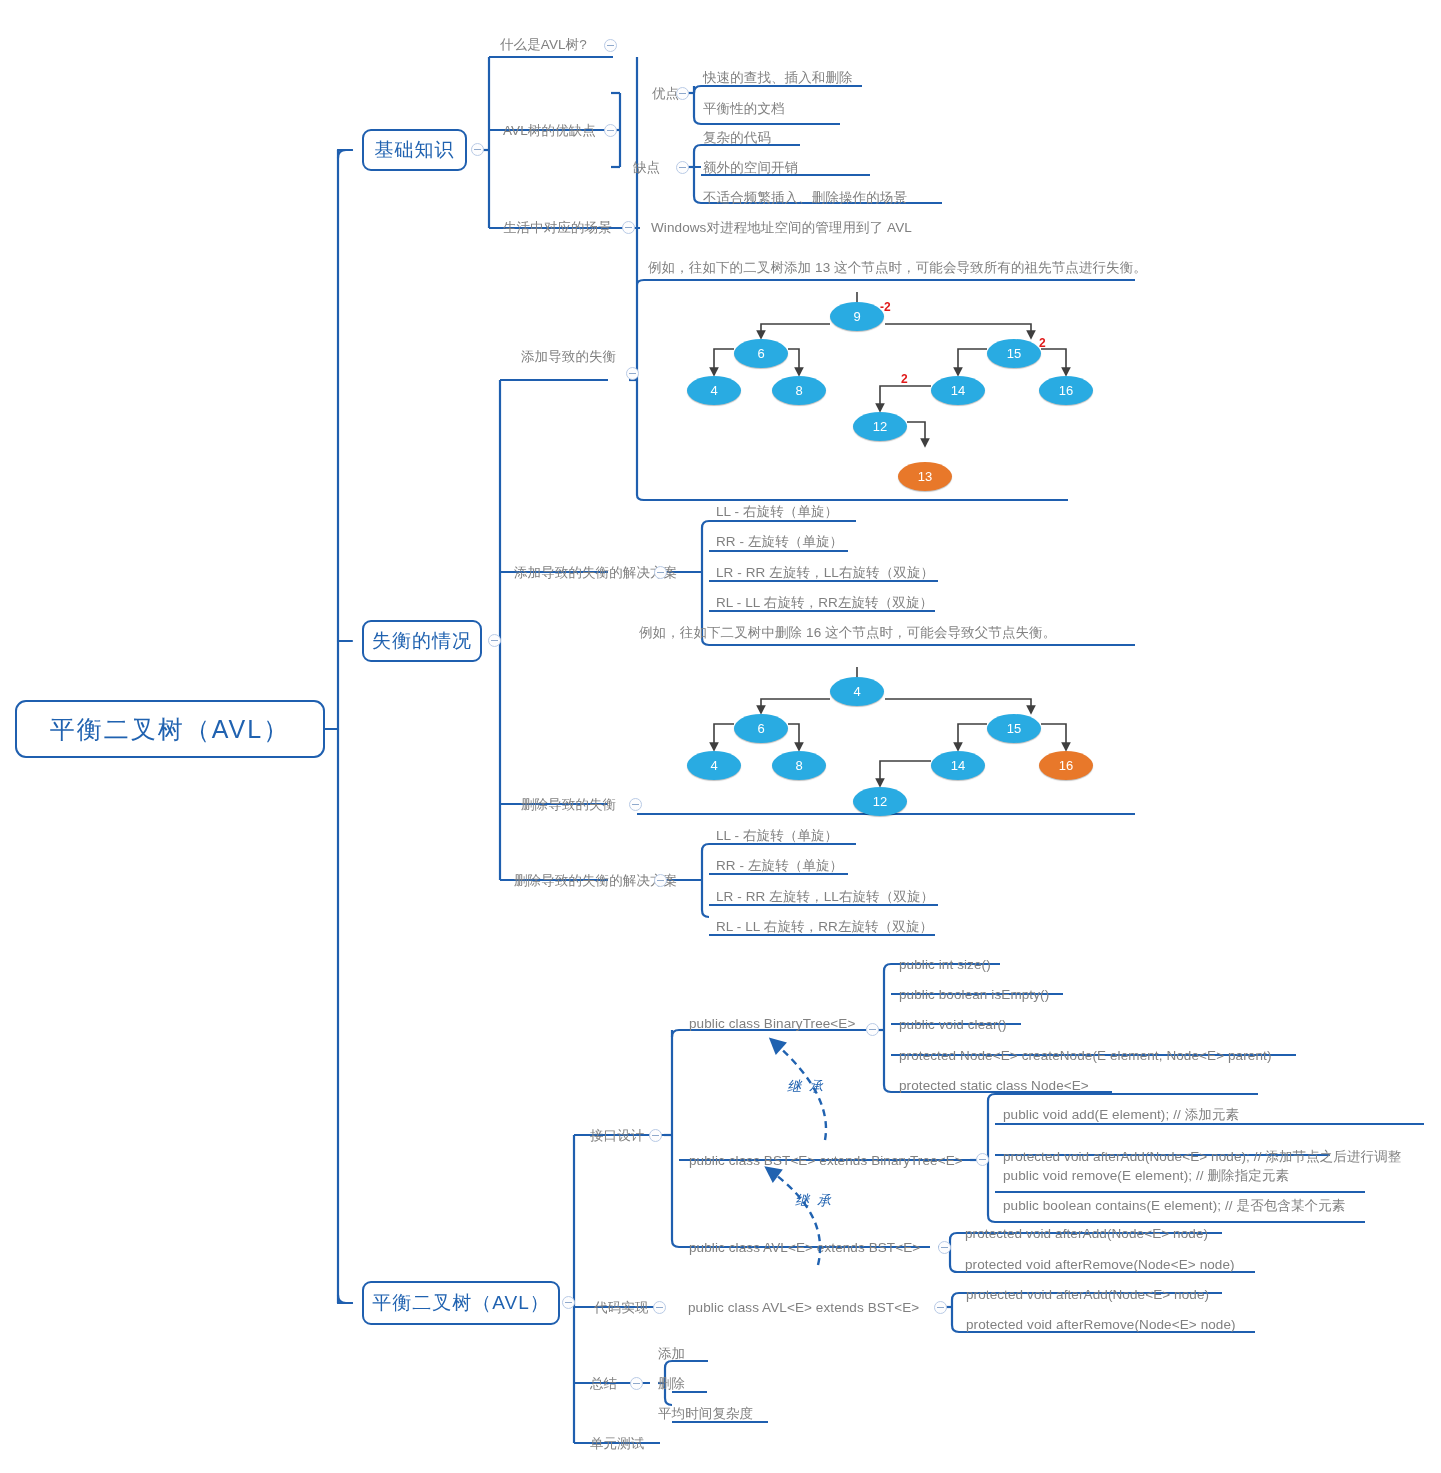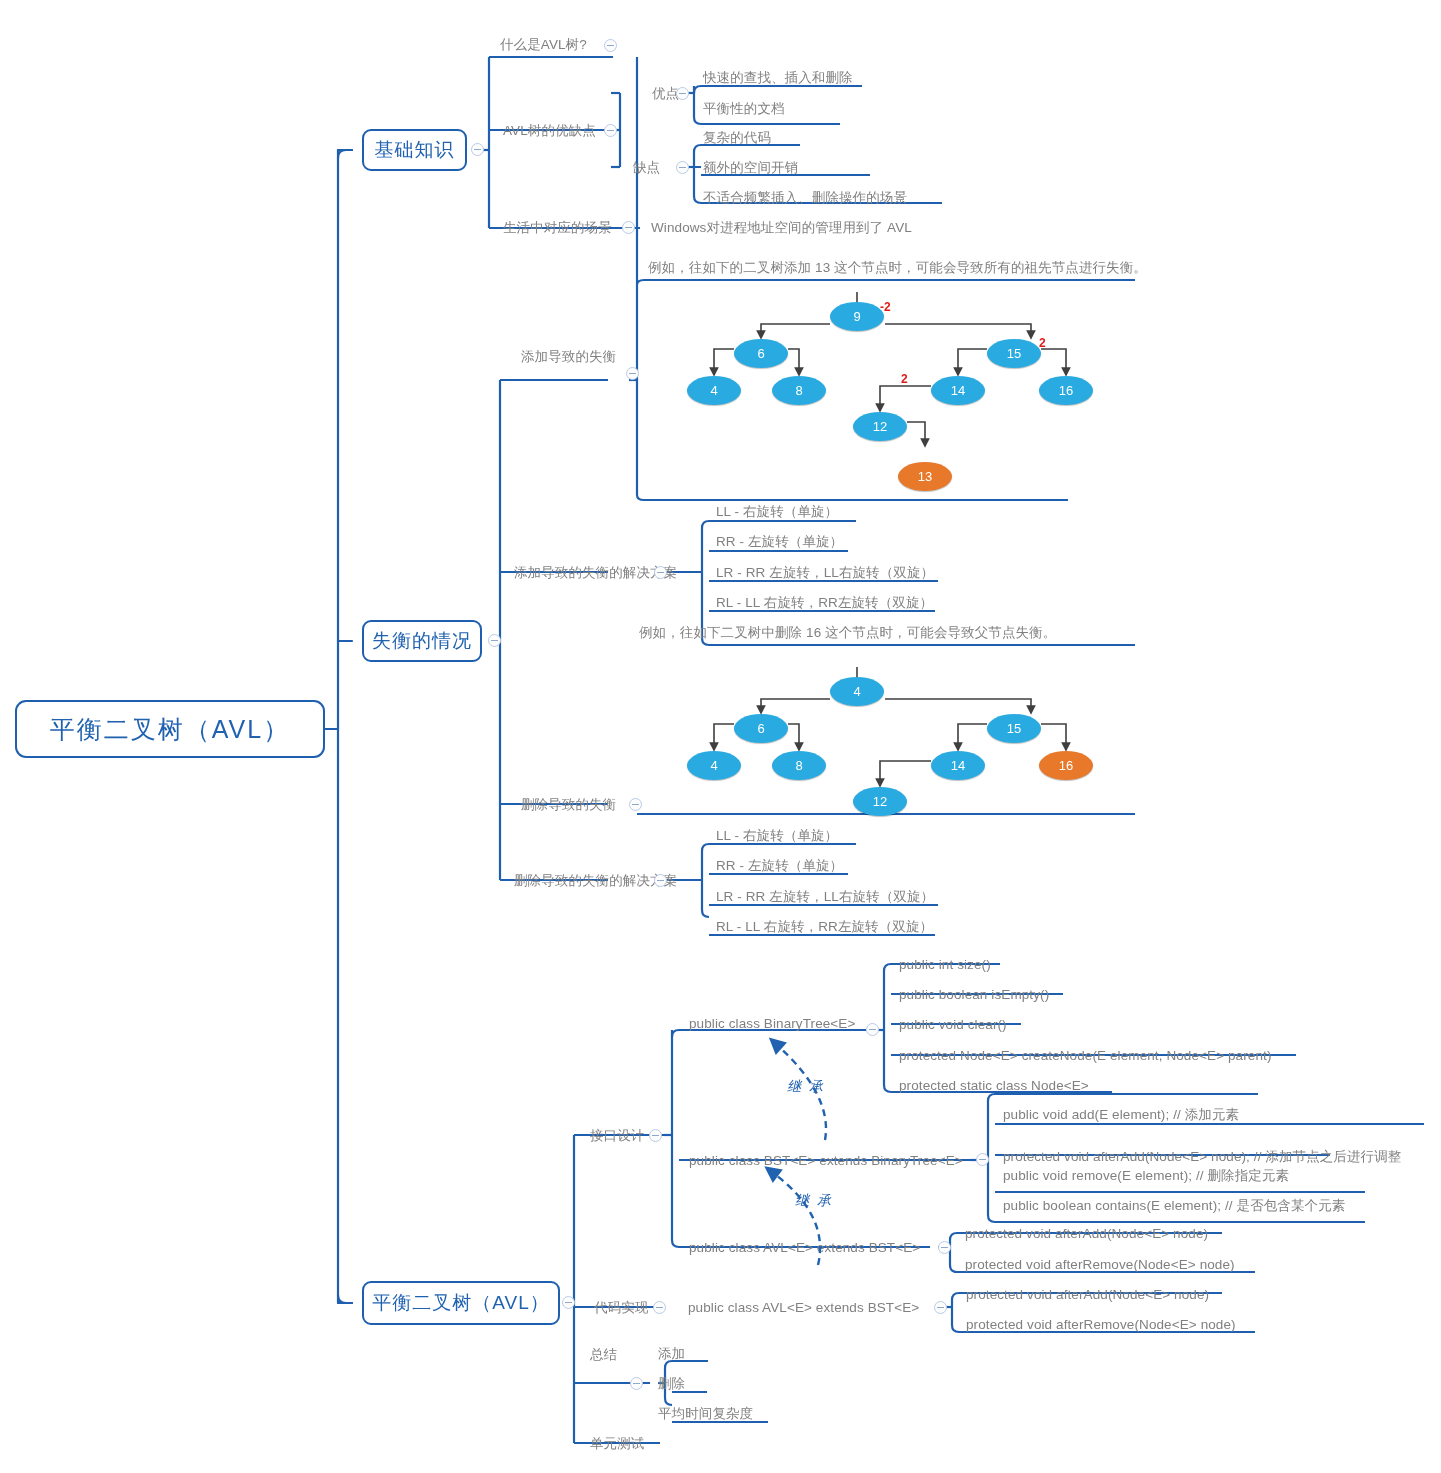--- a/index.html
+++ b/index.html
@@ -412,21 +412,21 @@
   <div class="inh" style="left:787px;top:1078px;">继 承</div>
   <div class="inh" style="left:795px;top:1192px;">继 承</div>
 
   <div class="tnode" style="left:594px;top:1299px;">代码实现</div>
   <div class="toggle" style="left:653px;top:1301px;"></div>
   <div class="tnode" style="left:688px;top:1299px;">public class AVL&lt;E&gt; extends BST&lt;E&gt;</div>
   <div class="toggle" style="left:934px;top:1301px;"></div>
   <div class="tnode" style="left:966px;top:1286px;">protected void afterAdd(Node&lt;E&gt; node)</div>
   <div class="tnode" style="left:966px;top:1316px;">protected void afterRemove(Node&lt;E&gt; node)</div>
 
-  <div class="tnode" style="left:590px;top:1346px;">总结</div>
+  <div class="tnode" style="left:590px;top:1375px;">总结</div>
   <div class="toggle" style="left:630px;top:1377px;"></div>
   <div class="tnode" style="left:658px;top:1345px;">添加</div>
   <div class="tnode" style="left:658px;top:1375px;">删除</div>
   <div class="tnode" style="left:658px;top:1405px;">平均时间复杂度</div>
 
   <div class="tnode" style="left:590px;top:1435px;">单元测试</div>
 
   <div id="tree-nodes-layer"></div>
 
 </div>

